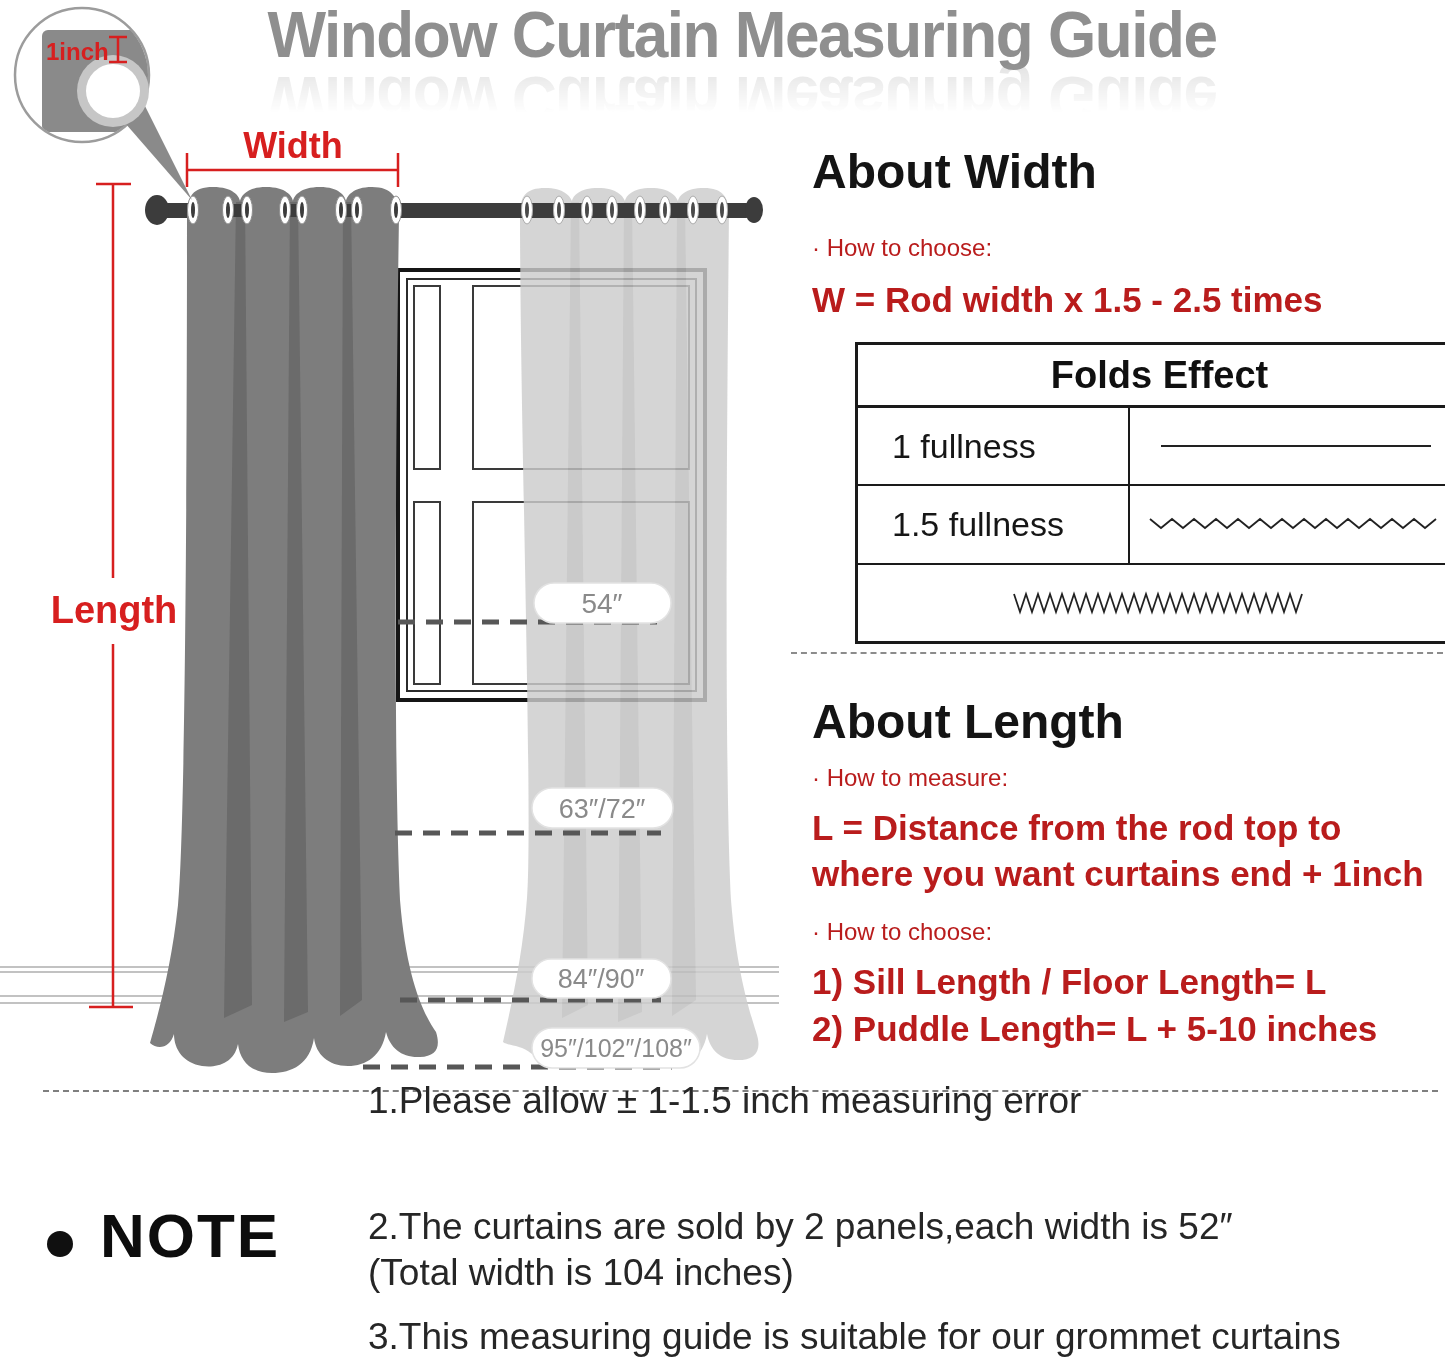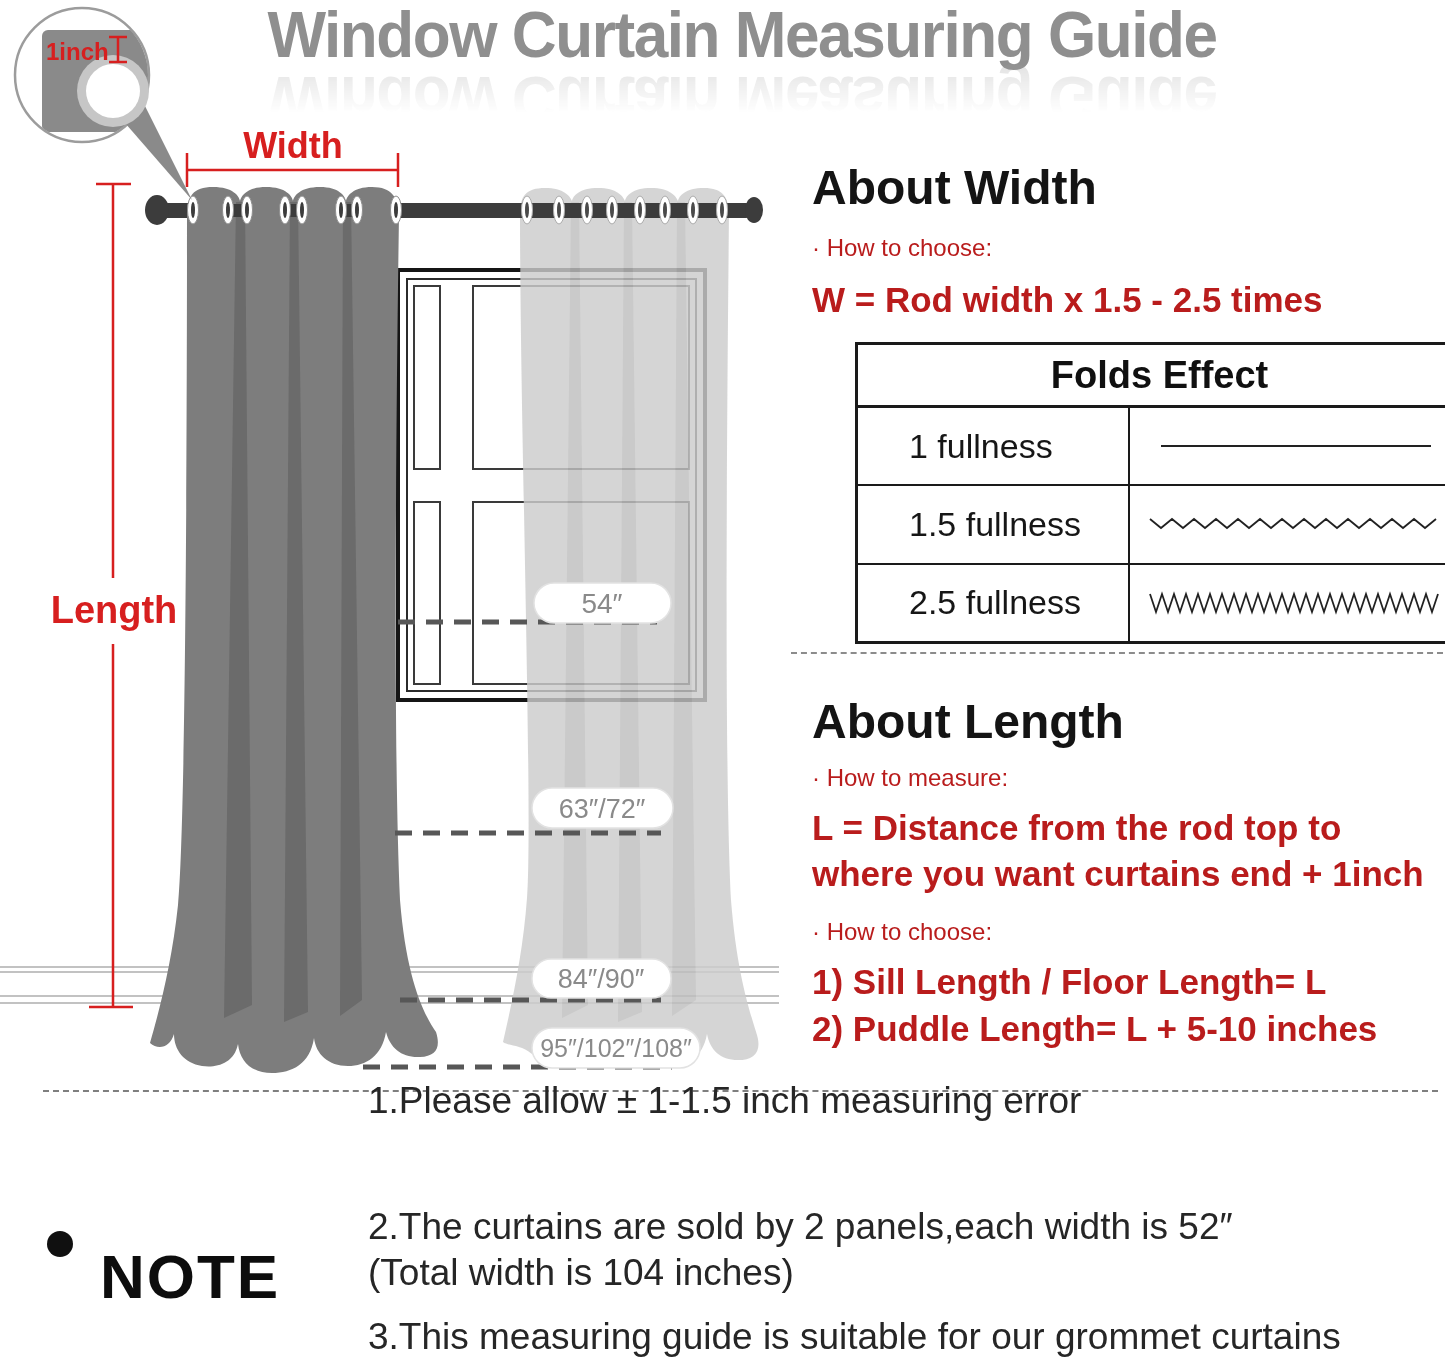--- a/index.html
+++ b/index.html
@@ -39,29 +39,29 @@
     border:3px solid #1a1a1a;box-sizing:border-box;display:flex;flex-direction:column;
   }
   .ft-header{
     height:63px;border-bottom:3px solid #1a1a1a;display:flex;align-items:center;justify-content:center;
     font-size:38px;font-weight:bold;color:#101010;flex:none;box-sizing:border-box;
   }
   .ft-row{flex:1;display:flex;border-bottom:2.5px solid #1a1a1a;box-sizing:border-box;}
   .ft-row:last-child{border-bottom:none;}
   .ft-label{
     width:272px;flex:none;border-right:2.5px solid #1a1a1a;box-sizing:border-box;
-    display:flex;align-items:center;padding-left:51px;font-size:34px;color:#161616;
+    display:flex;align-items:center;padding-left:34px;font-size:34px;color:#161616;
   }
   .ft-fold{flex:1;display:flex;align-items:center;justify-content:center;}
   .fold-straight{width:270px;height:0;border-top:2.5px solid #222;}
   
   .sep{position:absolute;height:0;border-top:2px dashed #8c8c8c;}
   
   .note-bullet{position:absolute;left:47px;top:1231px;width:26px;height:26px;border-radius:50%;background:#101010;}
-  .note-heading{position:absolute;left:100px;top:1200px;font-size:62px;font-weight:bold;letter-spacing:2px;color:#0d0d0d;margin-top:41px;}
+  .note-heading{position:absolute;left:100px;top:1200px;font-size:62px;font-weight:bold;letter-spacing:2px;color:#0d0d0d;}
   .note-item{position:absolute;left:368px;font-size:37px;color:#262626;white-space:nowrap;}
 </style>
 </head>
 <body>
 
 <div class="canvas">
 
   <div class="title">Window Curtain Measuring Guide</div>
   <div class="title-reflection" aria-hidden="true">Window Curtain Measuring Guide</div>
 
@@ -248,42 +248,41 @@
       <circle cx="113" cy="91" r="27" fill="#ffffff"></circle>
       <text class="red-text" x="46" y="60" font-size="24">1inch</text>
       <g>
         <line class="red-line" x1="118" y1="37" x2="118" y2="62" stroke-width="2"></line>
         <line class="red-line" x1="109" y1="37" x2="127" y2="37" stroke-width="2"></line>
         <line class="red-line" x1="109" y1="62" x2="127" y2="62" stroke-width="2"></line>
       </g>
     </g>
   </svg>
 
-  <div class="rc rc-heading" style="top:160px">About Width</div>
+  <div class="rc rc-heading" style="top:144px">About Width</div>
   <div class="rc rc-sub" style="top:234px">· How to choose:</div>
   <div class="rc rc-formula" style="top:280px">W = Rod width x 1.5 - 2.5 times</div>
 
   <div class="folds-table">
     <div class="ft-header">Folds Effect</div>
     <div class="ft-row">
       <div class="ft-label">1 fullness</div>
       <div class="ft-fold">
         <div class="fold-straight"></div>
       </div>
     </div>
     <div class="ft-row">
       <div class="ft-label">1.5 fullness</div>
       <div class="ft-fold">
         <svg width="300" height="30" viewBox="0 0 300 30">
           <path fill="none" stroke="#222" stroke-width="1.8" d="M4,10 L15,19 L26,10 L37,19 L48,10 L59,19 L70,10 L81,19 L92,10 L103,19 L114,10 L125,19 L136,10 L147,19 L158,10 L169,19 L180,10 L191,19 L202,10 L213,19 L224,10 L235,19 L246,10 L257,19 L268,10 L279,19 L290,10"></path>
         </svg>
       </div>
     </div>
     <div class="ft-row">
-      <div class="ft-label">2.5 fullness</div>
       <div class="ft-fold">
         <svg width="300" height="30" viewBox="0 0 300 30">
           <path fill="none" stroke="#222" stroke-width="1.8" d="M4,6 L10,24 L16,6 L22,24 L28,6 L34,24 L40,6 L46,24 L52,6 L58,24 L64,6 L70,24 L76,6 L82,24 L88,6 L94,24 L100,6 L106,24 L112,6 L118,24 L124,6 L130,24 L136,6 L142,24 L148,6 L154,24 L160,6 L166,24 L172,6 L178,24 L184,6 L190,24 L196,6 L202,24 L208,6 L214,24 L220,6 L226,24 L232,6 L238,24 L244,6 L250,24 L256,6 L262,24 L268,6 L274,24 L280,6 L286,24 L292,6"></path>
         </svg>
       </div>
     </div>
   </div>
 
   <div class="sep" style="left:791px;top:652px;width:652px"></div>
 

